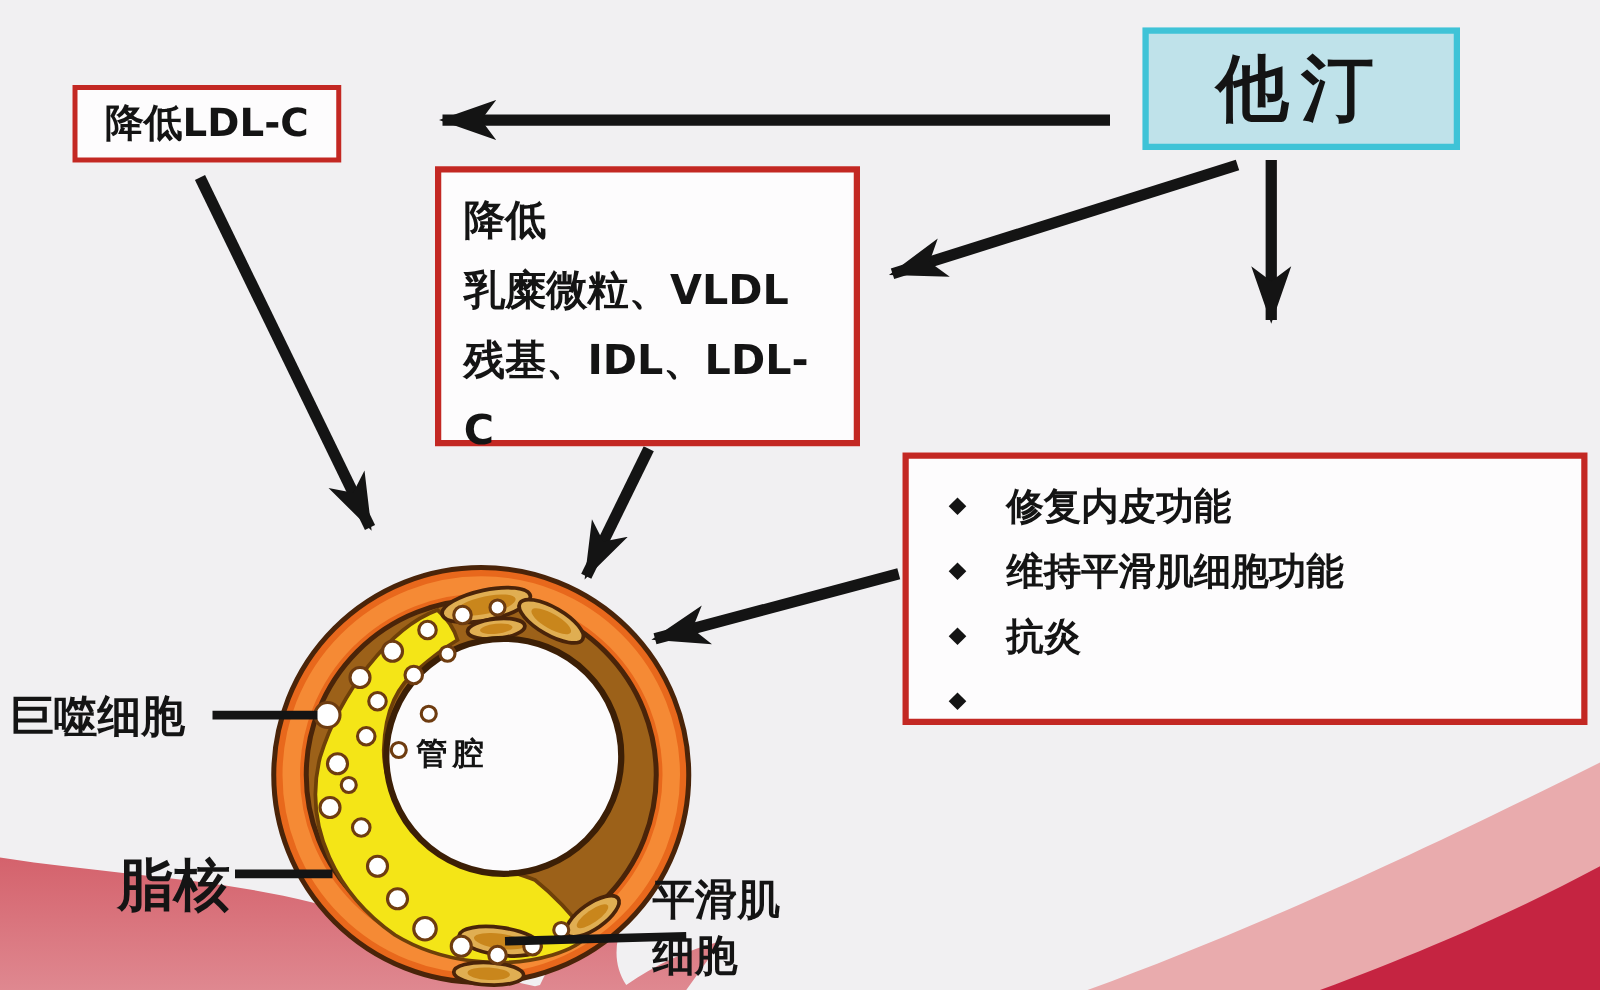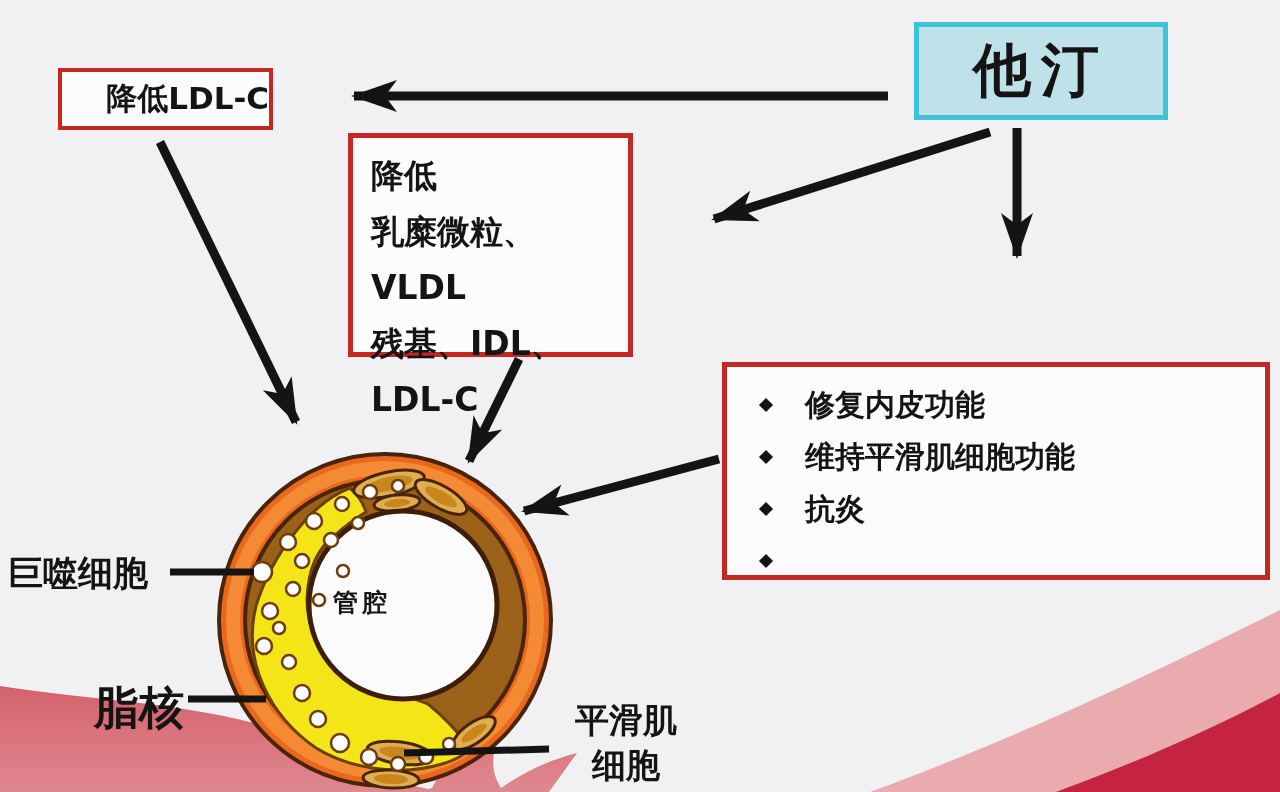--- a/index.html
+++ b/index.html
@@ -6,34 +6,34 @@
   body{width:1280px;height:792px;overflow:hidden;
        font-family:"DejaVu Sans","Liberation Sans",sans-serif;}
   #stage{position:relative;width:1280px;height:792px;background:#f1f0f2;}
   #art{position:absolute;left:0;top:0;z-index:0;}
   .box{position:absolute;background:#fdfcfd;color:#141414;font-weight:700;z-index:2;box-sizing:border-box;}
   #statin-box{left:914px;top:22px;width:254px;height:98px;
       background:#bfe2ea;border:5px solid #3fc3d7;
       display:flex;align-items:center;justify-content:center;
       font-size:58px;letter-spacing:10px;}
   #ldl-box{left:58px;top:68px;width:215px;height:62px;
-      border:4px solid #c32823;display:flex;align-items:center;justify-content:flex-end;
+      border:4px solid #c32823;display:flex;align-items:center;justify-content:center;
       font-size:31px;}
-  #lipo-box{left:348px;top:133px;width:285px;height:224px;
+  #lipo-box{left:348px;top:133px;width:340px;height:224px;
       border:5px solid #c32823;padding:10px 13px 0 18px;
       font-size:33px;line-height:56px;}
   #effects-box{left:722px;top:362px;width:548px;height:218px;
       border:5px solid #c32823;padding:12px 0 0 18px;}
   .bullet-row{display:flex;align-items:center;height:52px;color:#141414;font-weight:700;font-size:30px;}
   .bullet-dot{width:10px;height:10px;background:#141414;transform:rotate(45deg);
       margin:0 34px 0 16px;flex:0 0 auto;}
   .plain-label{position:absolute;color:#141414;font-weight:700;z-index:2;}
   #macro-label{left:8px;top:550px;font-size:35px;}
   #lipid-label{left:94px;top:678px;font-size:45px;}
-  #smc-label{left:550px;top:698px;width:152px;text-align:center;font-size:34px;line-height:45px;}
+  #smc-label{left:522px;top:698px;width:152px;text-align:left;font-size:34px;line-height:45px;}
   #lumen-label{left:333px;top:586px;width:140px;text-align:left;font-size:25px;letter-spacing:4px;}
 </style>
 </head>
 <body>
 
 <div id="stage">
 
   <svg id="art" width="1280" height="792" viewBox="0 0 1280 792">
     <defs>
       <linearGradient id="gradL" x1="0" y1="0" x2="0" y2="1">

